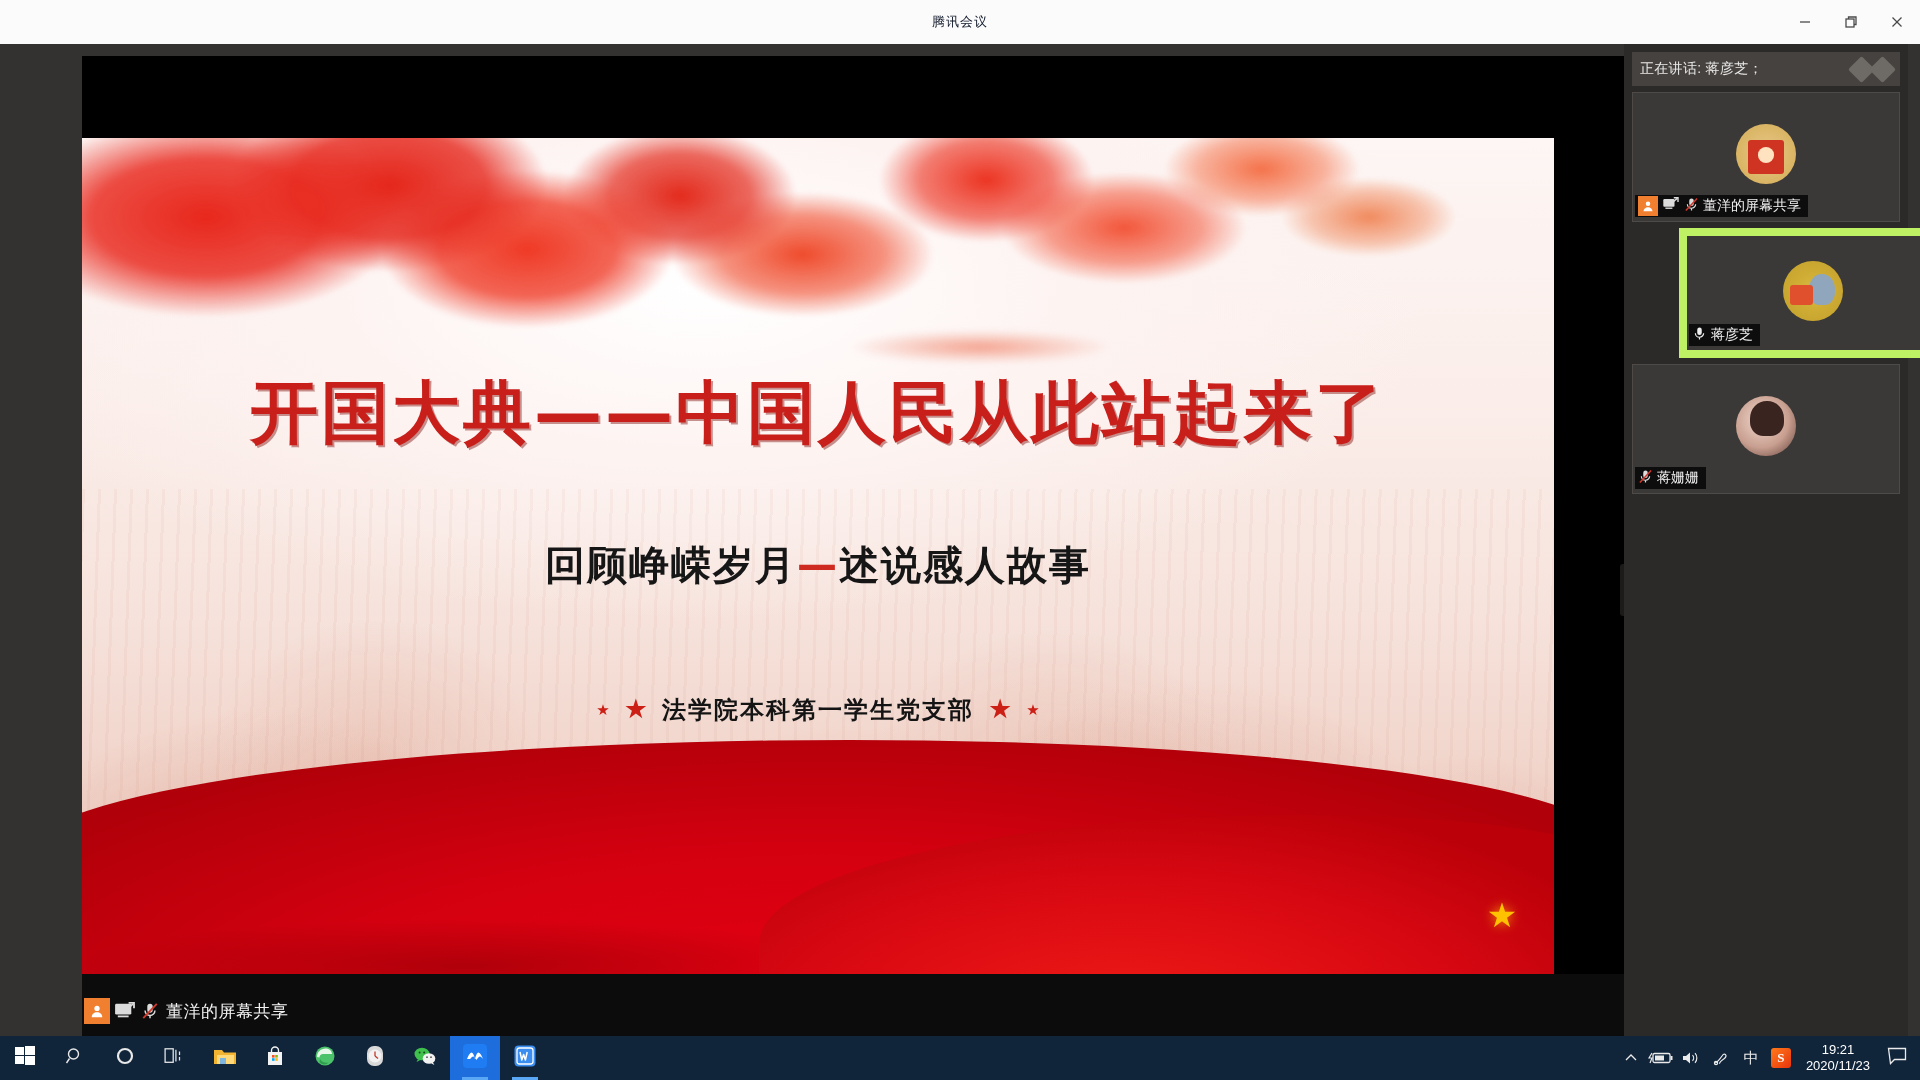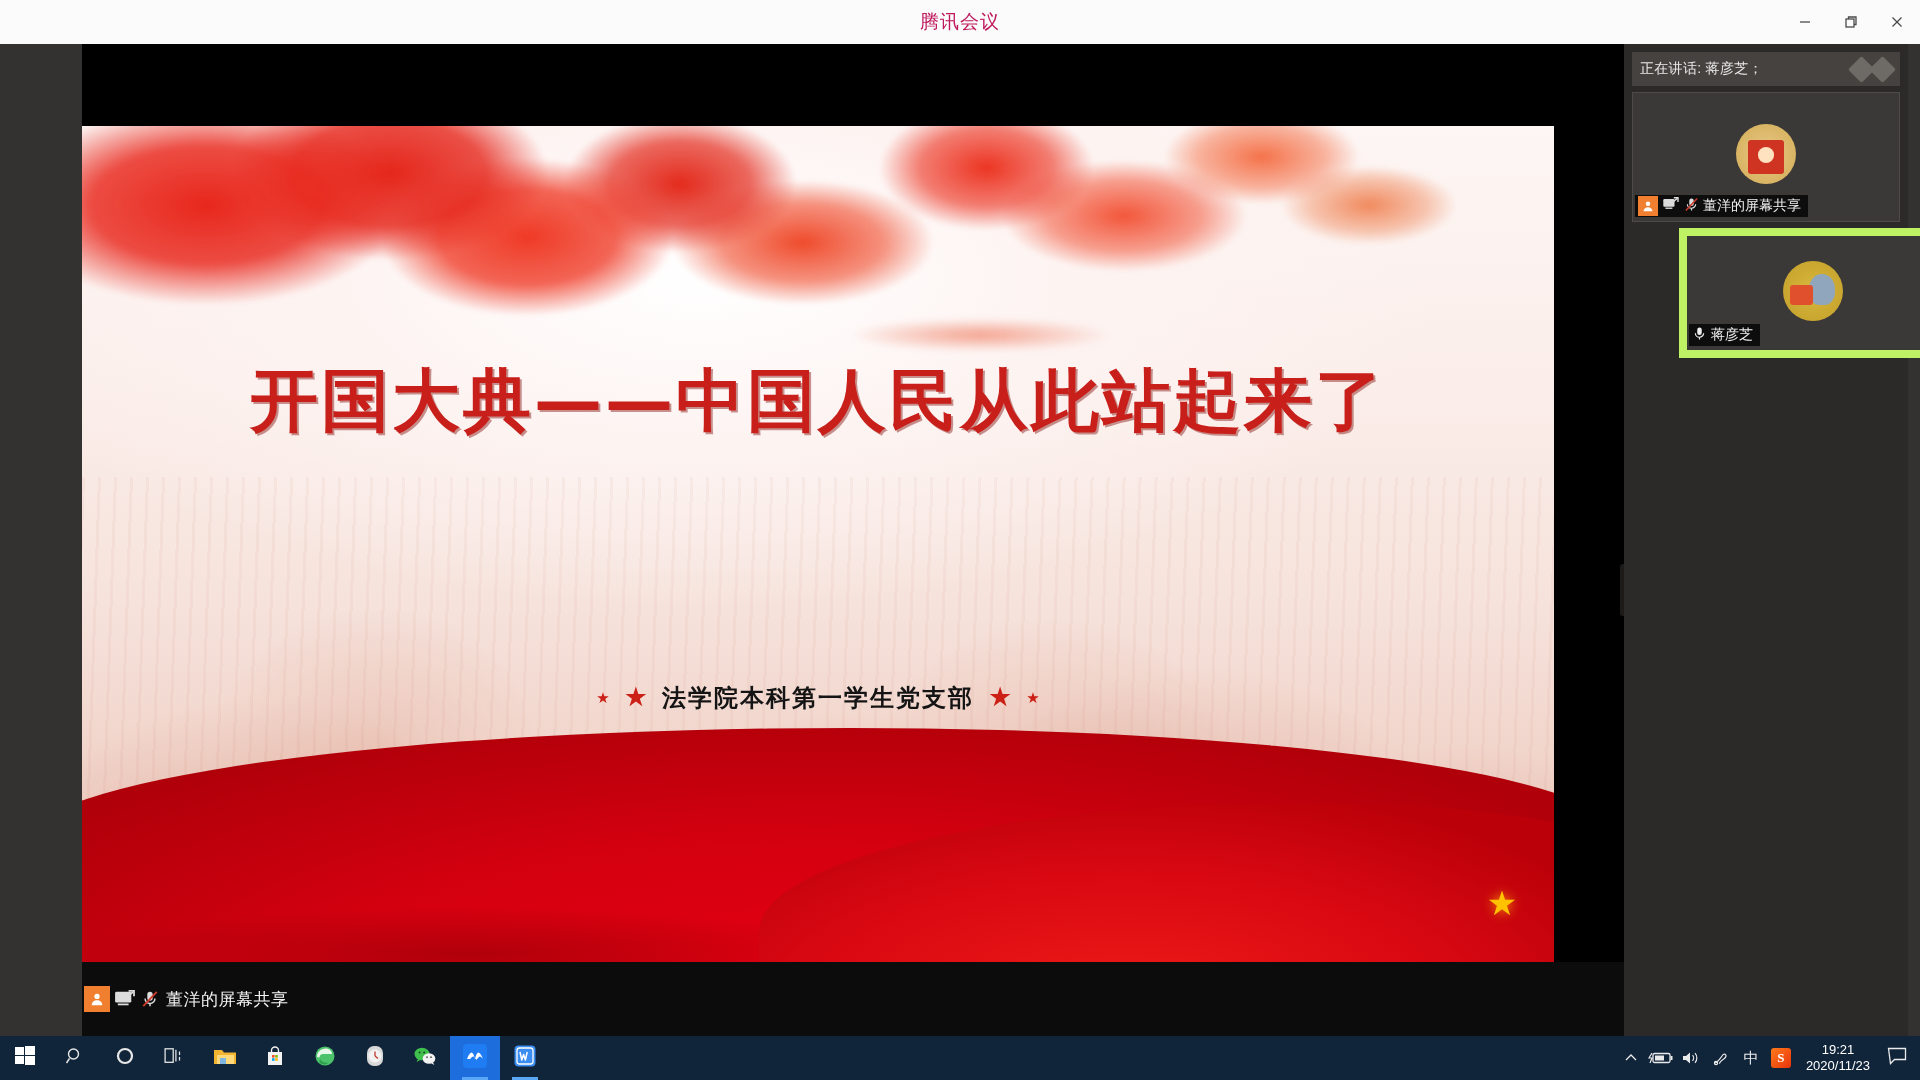--- a/index.html
+++ b/index.html
@@ -12,41 +12,41 @@
 
   
   #app { position: relative; width: 1920px; height: 1080px; background: #2f2b2a; }
 
   #titlebar {
     position: absolute; top: 0; left: 0; width: 1920px; height: 44px;
     background: #fbfbfb;
     display: flex; align-items: center; justify-content: center;
   }
   #titlebar .title {
-    font-size: 19px; color: #be185d; letter-spacing: 1px;
+    font-size: 13px; color: #0f172a; letter-spacing: 1px;
   }
   #winctrls {
     position: absolute; right: 0; top: 0; height: 44px;
     display: flex; align-items: center;
   }
   #winctrls .wbtn {
     width: 46px; height: 44px; display: flex; align-items: center; justify-content: center;
     color: #4a4a4a;
   }
   #winctrls .wbtn svg { display: block; }
 
   
   #meeting {
     position: absolute; top: 44px; left: 0; width: 1920px; height: 992px;
     background: #343231;
   }
 
   
   #stage {
-    position: absolute; left: 82px; top: 0px; width: 1554px; height: 992px;
+    position: absolute; left: 82px; top: 12px; width: 1554px; height: 992px;
     background: #000;
     overflow: hidden;
   }
 
   
   #slide {
     position: absolute; left: 0px; top: 82px; width: 1472px; height: 836px;
     overflow: hidden;
     background:
       radial-gradient(ellipse 70% 55% at 42% 18%, #ffffff 0%, #fdf3f1 38%, rgba(253,243,241,0) 72%),
@@ -298,20 +298,23 @@
     <div id="stage">
 
       <div id="slide">
         <div class="mountains"></div>
         <div class="greatwall"></div>
         <div class="clouds"></div>
         <div class="cloudwisp"></div>
 
         <div class="title-main">开国大典——中国人民从此站起来了</div>
 
+        <div class="title-sub">
+          <span>回顾峥嵘岁月</span><span class="dash">—</span><span>述说感人故事</span>
+        </div>
 
         <div class="footer-line">
           <span class="star small">★</span>
           <span class="star big">★</span>
           <span class="org">法学院本科第一学生党支部</span>
           <span class="star big">★</span>
           <span class="star small">★</span>
         </div>
 
         <div class="flagwave"></div>
@@ -400,20 +403,34 @@
                   <rect x="7" y="2" width="6" height="10" rx="3" fill="#f0f0f0"></rect>
                   <path d="M4.5 9.5a5.5 5.5 0 0 0 11 0" fill="none" stroke="#f0f0f0" stroke-width="1.6"></path>
                   <line x1="10" y1="15" x2="10" y2="18" stroke="#f0f0f0" stroke-width="1.6"></line>
                 </svg>
             </span>
             <span class="nm">蒋彦芝</span>
           </div>
         </div>
 
 
+        <div class="tile">
+          <div class="avatar av-shan"></div>
+          <div class="namebar">
+            <span>
+              <svg width="15" height="15" viewBox="0 0 20 20">
+                  <rect x="7" y="2" width="6" height="10" rx="3" fill="#dcdcdc"></rect>
+                  <path d="M4.5 9.5a5.5 5.5 0 0 0 11 0" fill="none" stroke="#dcdcdc" stroke-width="1.6"></path>
+                  <line x1="10" y1="15" x2="10" y2="18" stroke="#dcdcdc" stroke-width="1.6"></line>
+                  <line x1="2.5" y1="18" x2="17.5" y2="2" stroke="#d03a2c" stroke-width="2"></line>
+                </svg>
+            </span>
+            <span class="nm">蒋姗姗</span>
+          </div>
+        </div>
 
       </div>
     </div>
   </div>
 
   <div id="taskbar">
 
     <div class="tb-item">
       <span>
         <svg width="20" height="20" viewBox="0 0 20 20">

